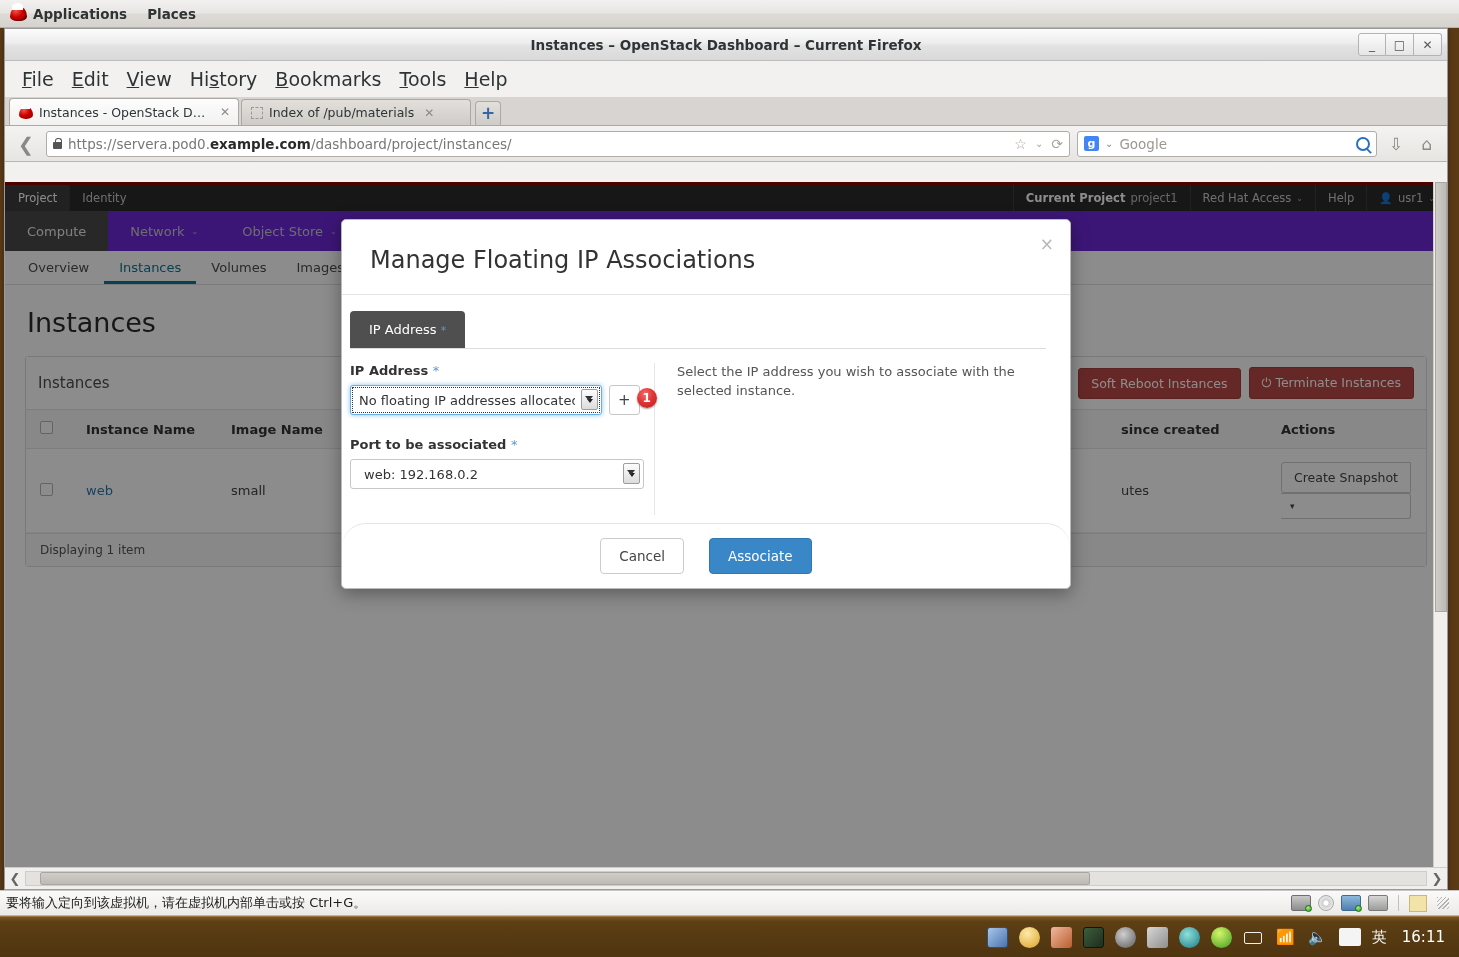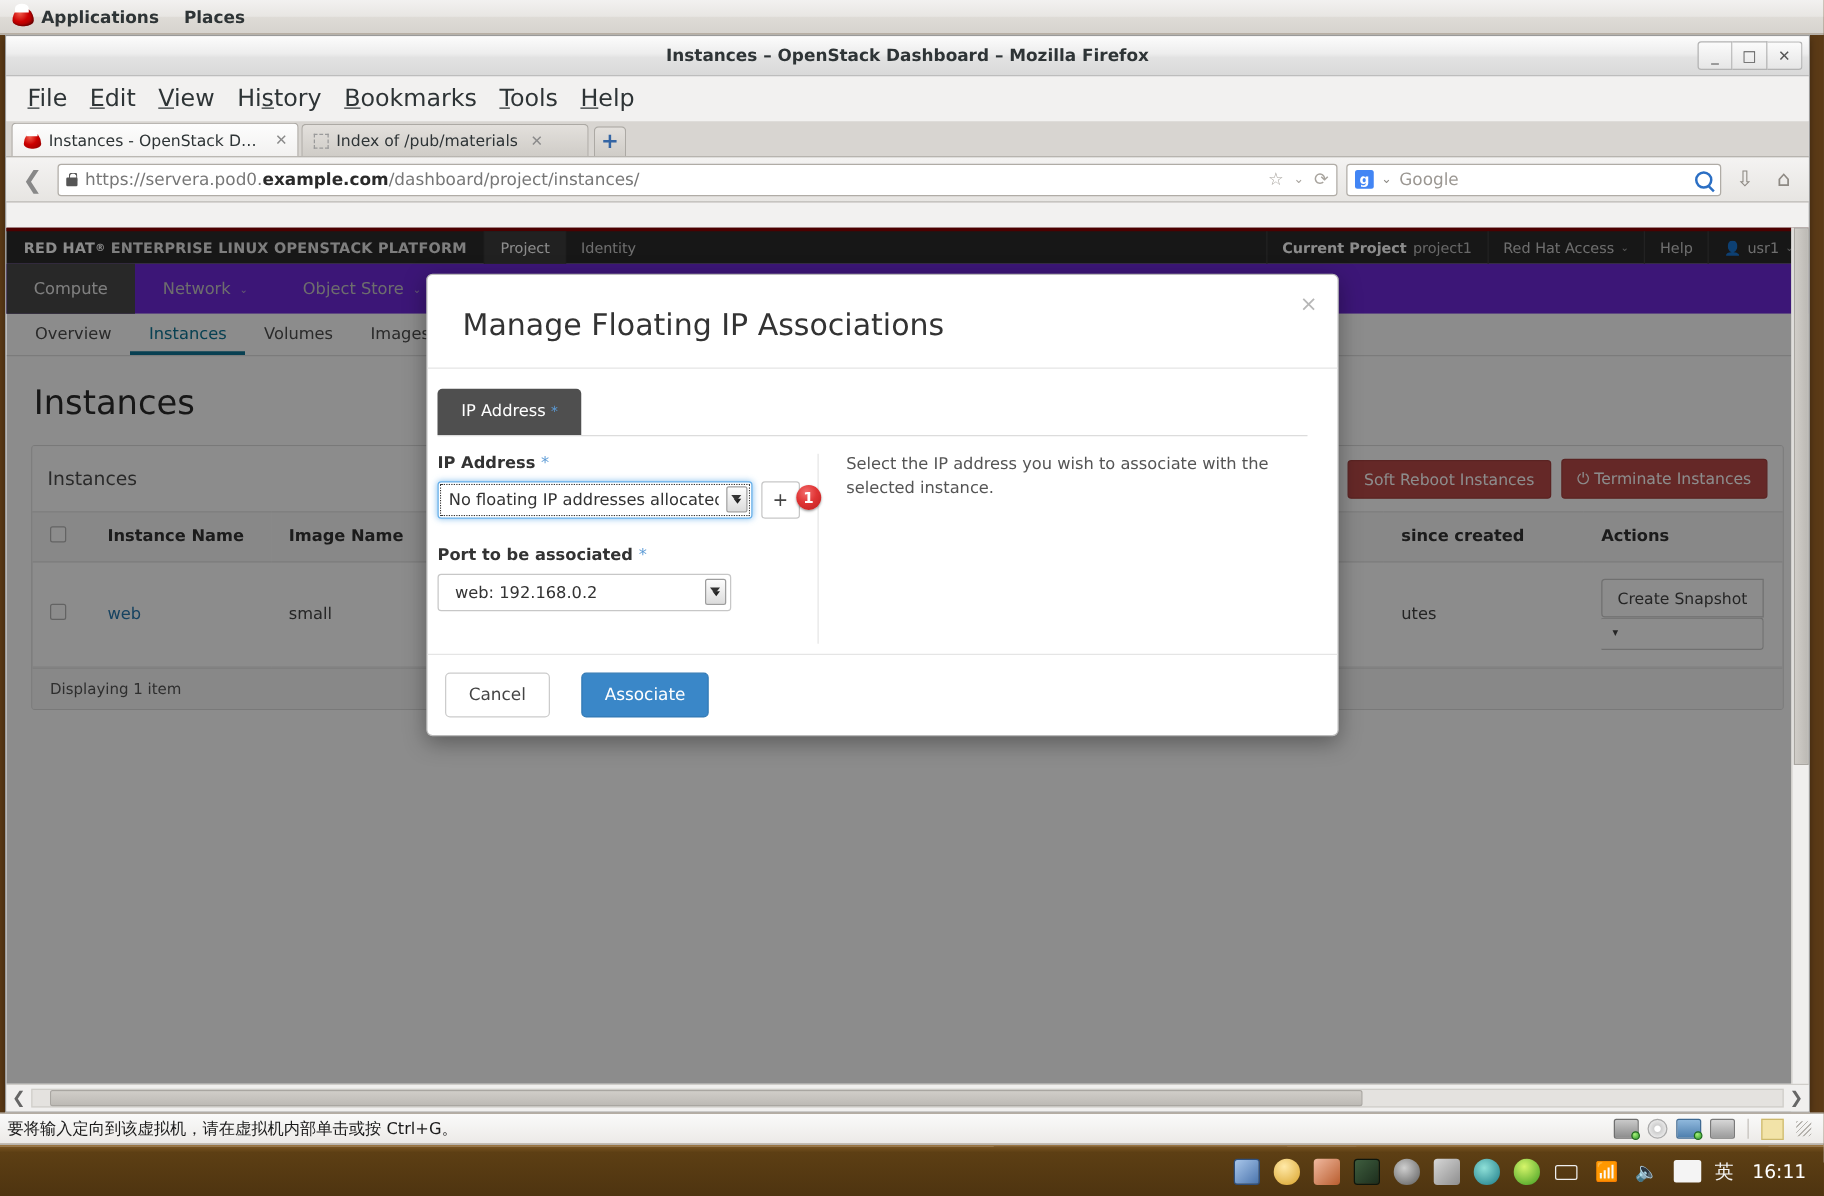--- a/index.html
+++ b/index.html
@@ -215,36 +215,36 @@
   .sel-wrap .sel-btn {
     position:absolute; right:4px; top:4px; width:17px; height:21px;
     background: linear-gradient(to bottom,#fdfdfd,#dcdcdc); border:1px solid #9d9d9d; border-radius:2px;
   }
   .sel-wrap .sel-btn:after{
     content:""; position:absolute; left:5px; top:9px;
     border-left:3.5px solid transparent; border-right:3.5px solid transparent; border-top:4px solid #222;
   }
   #ip-sel-wrap { width: 258px; }
   #ip-sel-wrap select { border:1px solid #66afe9; box-shadow: 0 0 5px rgba(102,175,233,.75); outline: 1px dotted #333; outline-offset:-3px;}
-  #port-sel-wrap { width: 235px; margin-top: 4px; }
+  #port-sel-wrap { width: 294px; margin-top: 4px; }
   #port-sel-wrap select { height: 30px; padding-left:13px;}
   .plus-btn {
     margin-left: 7px; width: 32px; height: 30px; border:1px solid #c7c7c7; border-radius:3px;
     background:#fff; display:flex;align-items:center;justify-content:center; font-size:15px; color:#444;
     position:relative;
   }
   .badge-1 {
     position:absolute; left: 27px; top: 2px;
     width: 20px; height: 20px; border-radius:50%;
     background: radial-gradient(circle at 40% 30%, #f26d6d 0%, #e03535 45%, #bb1e1e 100%);
     color:#fff; font-size:12px; font-weight:bold;
     display:flex; align-items:center; justify-content:center;
     box-shadow: 0 1px 2px rgba(0,0,0,.4);
   }
-  #modal-foot { border-top:1px solid #e5e5e5; padding: 14px 14px; display:flex; justify-content:flex-start; gap:25px; margin-top: 8px;}
+  #modal-foot { border-top:1px solid #e5e5e5; padding: 14px 14px; display:flex; justify-content:center; gap:25px; margin-top: 8px; border-radius: 24px;}
   .mbtn { font-size:13.5px; padding: 9px 18px; border-radius:4px; border:1px solid #ccc; background:#fff; color:#444;}
   .mbtn.primary { background:#3a87c8; border-color:#3279b4; color:#fff; }
 
   
   #hscroll { position:absolute; left:0; bottom: 0; width: 1442px; height: 22px;
              background:#f0efee; border-top:1px solid #cfcdc9; display:flex; align-items:center;}
   .hs-arrow { width: 20px; text-align:center; color:#666; font-size:13px; }
   .hs-track { flex:1; height:15px; background:#e4e2df; border:1px solid #cfcdc9; position:relative;}
   .hs-thumb { position:absolute; left:14px; top:0; width: 1050px; height:13px;
               background: linear-gradient(to bottom,#d0cdc8,#bdbab5); border:1px solid #a9a6a1; border-radius:2px;}
@@ -312,21 +312,21 @@
     <span>Applications</span>
   </div>
   <div class="panel-item">
     <span>Places</span>
   </div>
 </div>
 
 <div id="ff-window">
 
   <div id="titlebar">
-    <div class="tl-title">Instances – OpenStack Dashboard – Mozilla Firefox</div>
+    <div class="tl-title">Instances – OpenStack Dashboard – Current Firefox</div>
     <div class="win-buttons">
       <div class="win-btn">_</div>
       <div class="win-btn">□</div>
       <div class="win-btn">✕</div>
     </div>
   </div>
 
   <div id="menubar">
     <div class="mi"><u>F</u><span>ile</span></div>
     <div class="mi"><u>E</u><span>dit</span></div>
@@ -368,23 +368,20 @@
       <span>Google</span>
       <span class="mag"></span>
     </div>
     <div class="nav-icon">⇩</div>
     <div class="nav-icon">⌂</div>
   </div>
 
   <div id="page">
 
     <div id="os-topbar">
-      <div class="os-brand">
-        <span>RED HAT</span><span class="sup">®</span>&nbsp;<span class="light">ENTERPRISE LINUX OPENSTACK PLATFORM</span>
-      </div>
       <div class="os-topnav">
         <div class="item active">Project</div>
         <div class="item">Identity</div>
       </div>
       <div class="os-right">
         <div class="item">
           <b>Current Project</b>
           <span class="muted">project1</span>
         </div>
         <div class="item">

